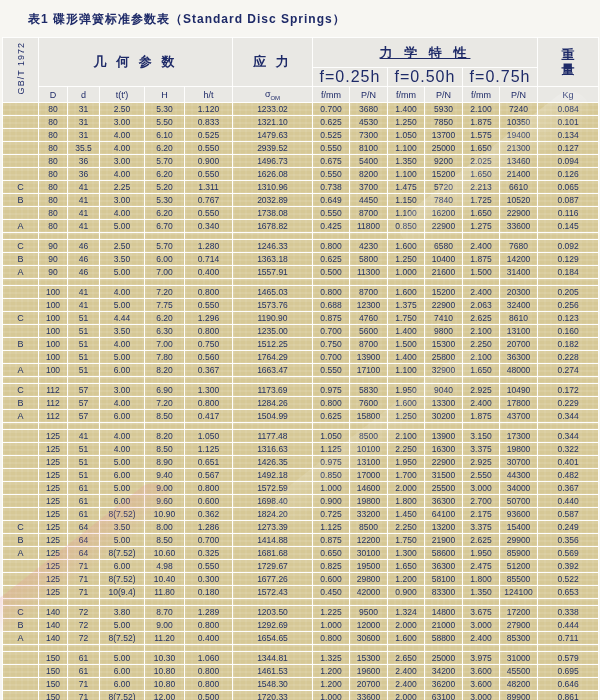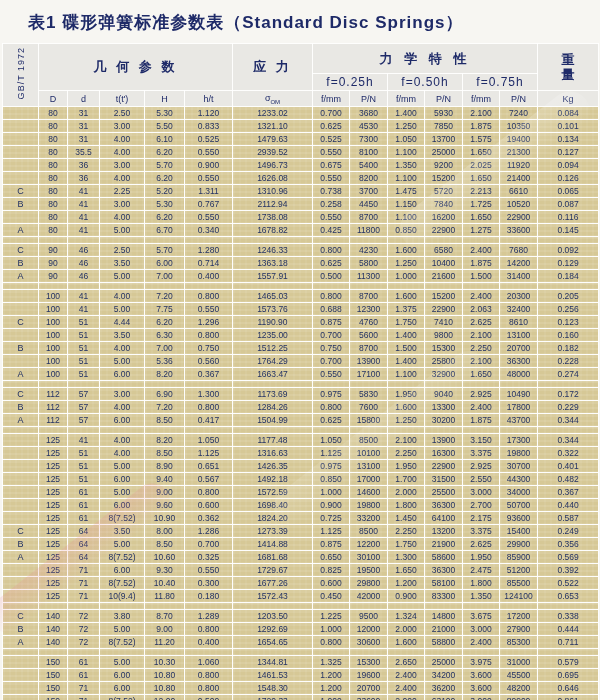--- a/index.html
+++ b/index.html
@@ -5,41 +5,41 @@
   * { box-sizing: border-box; }
   html, body { margin: 0; padding: 0; }
   body {
     width: 600px; height: 700px; overflow: hidden;
     background: var(--page-bg, #f7f6f2);
     font-family: "Liberation Sans", "DejaVu Sans", sans-serif;
   }
   .page { position: relative; width: 600px; height: 700px; }
   .title {
     padding: 11px 0 9px 28px;
-    font-size: 17px; font-weight: bold;
+    font-size: 12px; font-weight: bold;
     color: var(--title-navy, #1e2a68);
     letter-spacing: 1px;
     white-space: nowrap;
   }
   table.disc {
     border-collapse: collapse; table-layout: fixed;
     width: 596px; margin-left: 2px;
   }
   th, td {
     border: 1px solid rgba(255,255,255,0.85);
     text-align: center; overflow: hidden; white-space: nowrap;
     padding: 0; margin: 0;
   }
   thead th {
     background: var(--header-bg, #e9e8e4);
     color: var(--title-navy, #1e2a68);
   }
   tr.h1 th { height: 30px; font-size: 13px; font-weight: bold; letter-spacing: 3px; }
-  tr.h1 th.mech { letter-spacing: 4px; }
-  tr.h2 th { height: 17px; font-size: 12px; font-weight: normal; letter-spacing: 1px; }
+  tr.h1 th.mech { letter-spacing: 4px; text-decoration: underline; }
+  tr.h2 th { height: 17px; font-size: 16px; font-weight: normal; letter-spacing: 1px; }
   tr.h3 th { height: 16px; font-size: 9px; font-weight: normal; letter-spacing: 0; }
   th.gbt-cell { vertical-align: middle; }
   .vertical-label {
     display: inline-block;
     writing-mode: vertical-rl;
     transform: rotate(180deg);
     font-size: 9px; font-weight: normal; letter-spacing: 1px;
     color: var(--title-navy, #1e2a68);
   }
   th.weight-cell span { display: block; font-size: 13px; line-height: 15px; letter-spacing: 0; }
@@ -200,21 +200,21 @@
           <td class="val">36</td>
           <td class="val">3.00</td>
           <td class="val">5.70</td>
           <td class="val">0.900</td>
           <td class="val">1496.73</td>
           <td class="val">0.675</td>
           <td class="val">5400</td>
           <td class="val">1.350</td>
           <td class="val">9200</td>
           <td class="val">2.025</td>
-          <td class="val">11920</td>
+          <td class="val">13460</td>
           <td class="val">0.094</td>
         </tr>
         <tr class="data-row">
           <td class="grade"></td>
           <td class="val">80</td>
           <td class="val">36</td>
           <td class="val">4.00</td>
           <td class="val">6.20</td>
           <td class="val">0.550</td>
           <td class="val">1626.08</td>
@@ -242,22 +242,22 @@
           <td class="val">6610</td>
           <td class="val">0.065</td>
         </tr>
         <tr class="data-row">
           <td class="grade">B</td>
           <td class="val">80</td>
           <td class="val">41</td>
           <td class="val">3.00</td>
           <td class="val">5.30</td>
           <td class="val">0.767</td>
-          <td class="val">2112.94</td>
-          <td class="val">0.258</td>
+          <td class="val">2032.89</td>
+          <td class="val">0.649</td>
           <td class="val">4450</td>
           <td class="val">1.150</td>
           <td class="val">7840</td>
           <td class="val">1.725</td>
           <td class="val">10520</td>
           <td class="val">0.087</td>
         </tr>
         <tr class="data-row">
           <td class="grade"></td>
           <td class="val">80</td>
@@ -448,21 +448,21 @@
           <td class="val">15300</td>
           <td class="val">2.250</td>
           <td class="val">20700</td>
           <td class="val">0.182</td>
         </tr>
         <tr class="data-row">
           <td class="grade"></td>
           <td class="val">100</td>
           <td class="val">51</td>
           <td class="val">5.00</td>
-          <td class="val">5.36</td>
+          <td class="val">7.80</td>
           <td class="val">0.560</td>
           <td class="val">1764.29</td>
           <td class="val">0.700</td>
           <td class="val">13900</td>
           <td class="val">1.400</td>
           <td class="val">25800</td>
           <td class="val">2.100</td>
           <td class="val">36300</td>
           <td class="val">0.228</td>
         </tr>
@@ -720,21 +720,21 @@
           <td class="val">58600</td>
           <td class="val">1.950</td>
           <td class="val">85900</td>
           <td class="val">0.569</td>
         </tr>
         <tr class="data-row">
           <td class="grade"></td>
           <td class="val">125</td>
           <td class="val">71</td>
           <td class="val">6.00</td>
-          <td class="val">9.30</td>
+          <td class="val">4.98</td>
           <td class="val">0.550</td>
           <td class="val">1729.67</td>
           <td class="val">0.825</td>
           <td class="val">19500</td>
           <td class="val">1.650</td>
           <td class="val">36300</td>
           <td class="val">2.475</td>
           <td class="val">51200</td>
           <td class="val">0.392</td>
         </tr>

